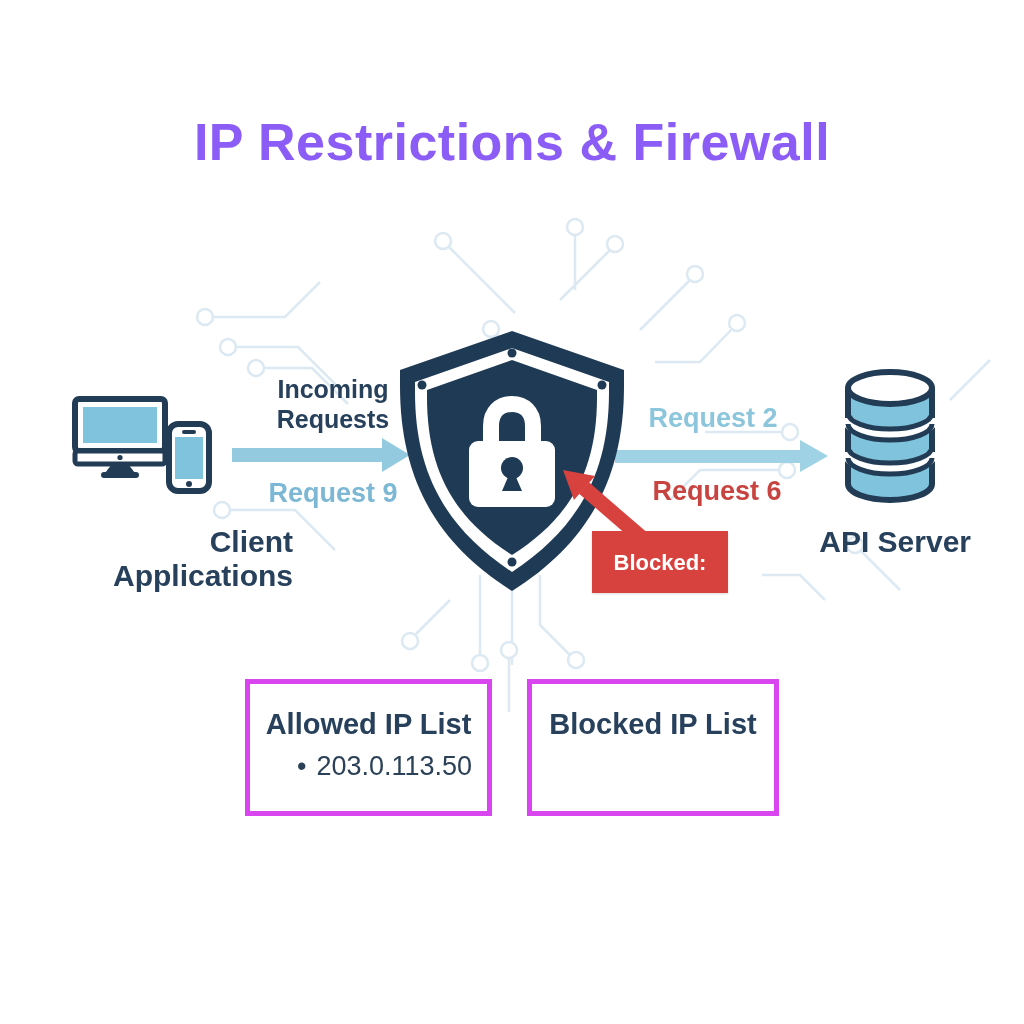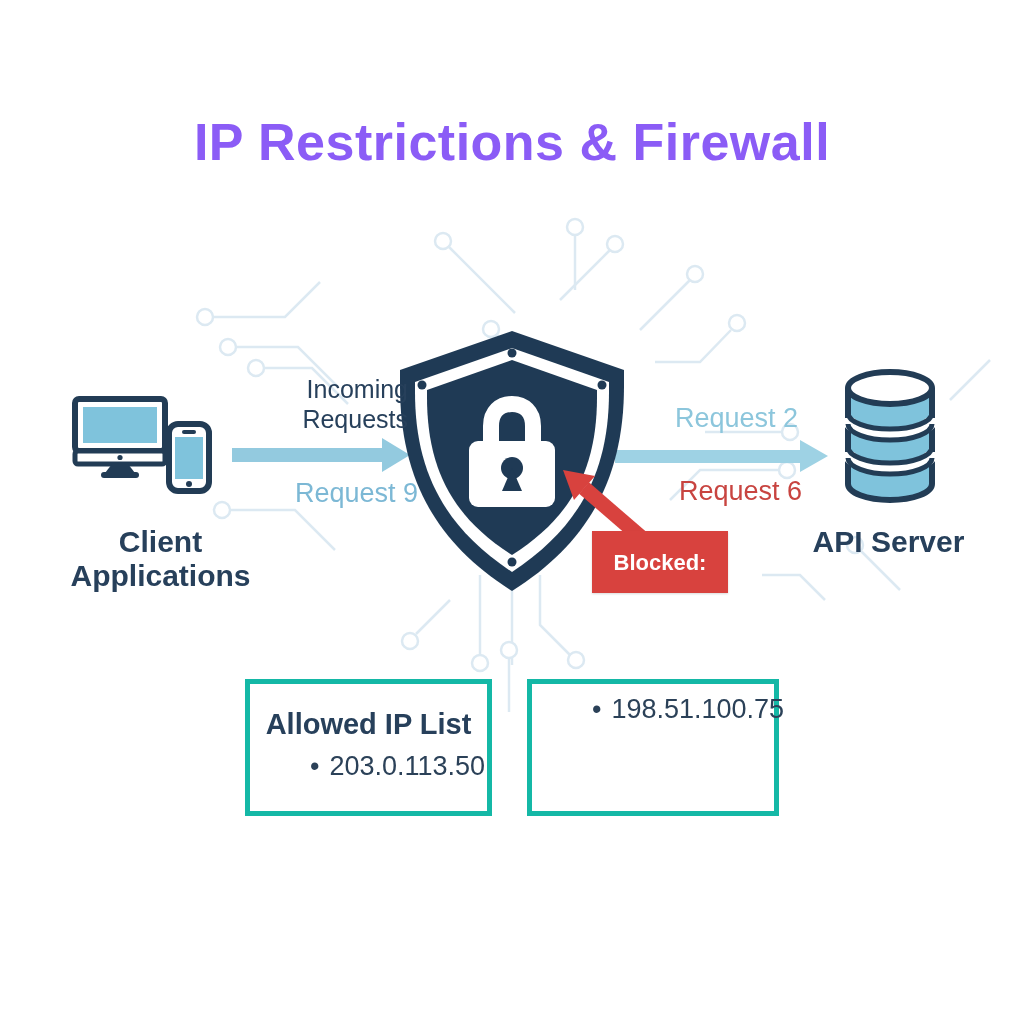--- a/index.html
+++ b/index.html
@@ -7,48 +7,48 @@
     width:1024px;height:1024px;position:relative;background:#ffffff;
     font-family:"Liberation Sans", sans-serif;overflow:hidden;
   }
   .abs{position:absolute;}
   #bg-svg{position:absolute;left:0;top:0;width:1024px;height:1024px;}
   .page-title{
     left:0;right:0;top:112px;text-align:center;
     font-size:52px;font-weight:bold;color:#8b5cf6;letter-spacing:.5px;
   }
   .node-label{
-    font-size:30px;font-weight:bold;color:#27405b;text-align:center;
+    font-size:30px;font-weight:bold;color:#27405b;text-align:right;
   }
-  .flow-label{font-weight:normal;text-align:right;}
+  .flow-label{font-weight:bold;text-align:center;}
   .incoming{
     left:258px;top:374px;width:150px;font-size:25px;line-height:30px;color:#27405b;
   }
   .req5{left:248px;top:478px;width:170px;font-size:27px;color:#7cb8d5;}
   .req4{left:628px;top:403px;width:170px;font-size:27px;color:#8cc6dc;}
   .req6{left:632px;top:476px;width:170px;font-size:27px;color:#c84440;}
   .client-label{left:28px;top:525px;width:265px;}
   .api-label{left:806px;top:525px;width:165px;}
   .blocked-box{
     left:592px;top:531px;width:136px;height:62px;background:#d8423e;
     color:#ffffff;font-weight:bold;font-size:22px;line-height:27px;
     text-align:center;display:flex;flex-direction:column;justify-content:center;
     box-shadow:0 1px 2px rgba(0,0,0,.15);
   }
   .ip-panel{
-    top:679px;height:137px;background:#ffffff;border:5px solid #14b8a6;
+    top:679px;height:137px;background:#ffffff;border:5px solid #d946ef;
     box-sizing:border-box;
   }
   .panel-allowed{left:245px;width:247px;}
   .panel-blocked{left:527px;width:252px;}
   .panel-title{
     margin-top:24px;text-align:center;font-size:29px;font-weight:bold;color:#27405b;
   }
   .panel-item{
-    margin-top:10px;padding-left:60px;font-size:27px;color:#2b4158;
+    margin-top:10px;padding-left:47px;font-size:27px;color:#2b4158;
   }
   .panel-item .bullet{margin-right:10px;}
 </style>
 </head>
 <body>
 
 <svg id="bg-svg" viewBox="0 0 1024 1024">
 
   <g stroke="#dce9f2" stroke-width="2.5" fill="none">
     <circle cx="205" cy="317" r="8" fill="#fff"></circle>
@@ -165,16 +165,14 @@
 </div>
 
 <div class="abs ip-panel panel-allowed">
   <div class="panel-title">Allowed IP List</div>
   <div class="panel-item">
     <span class="bullet">•</span><span>203.0.113.50</span>
   </div>
 </div>
 
 <div class="abs ip-panel panel-blocked">
-  <div class="panel-item">
-    <span class="bullet">•</span><span>198.51.100.75</span>
-  </div>
+  <div class="panel-title">Blocked IP List</div>
 </div>
 
 </body></html>

